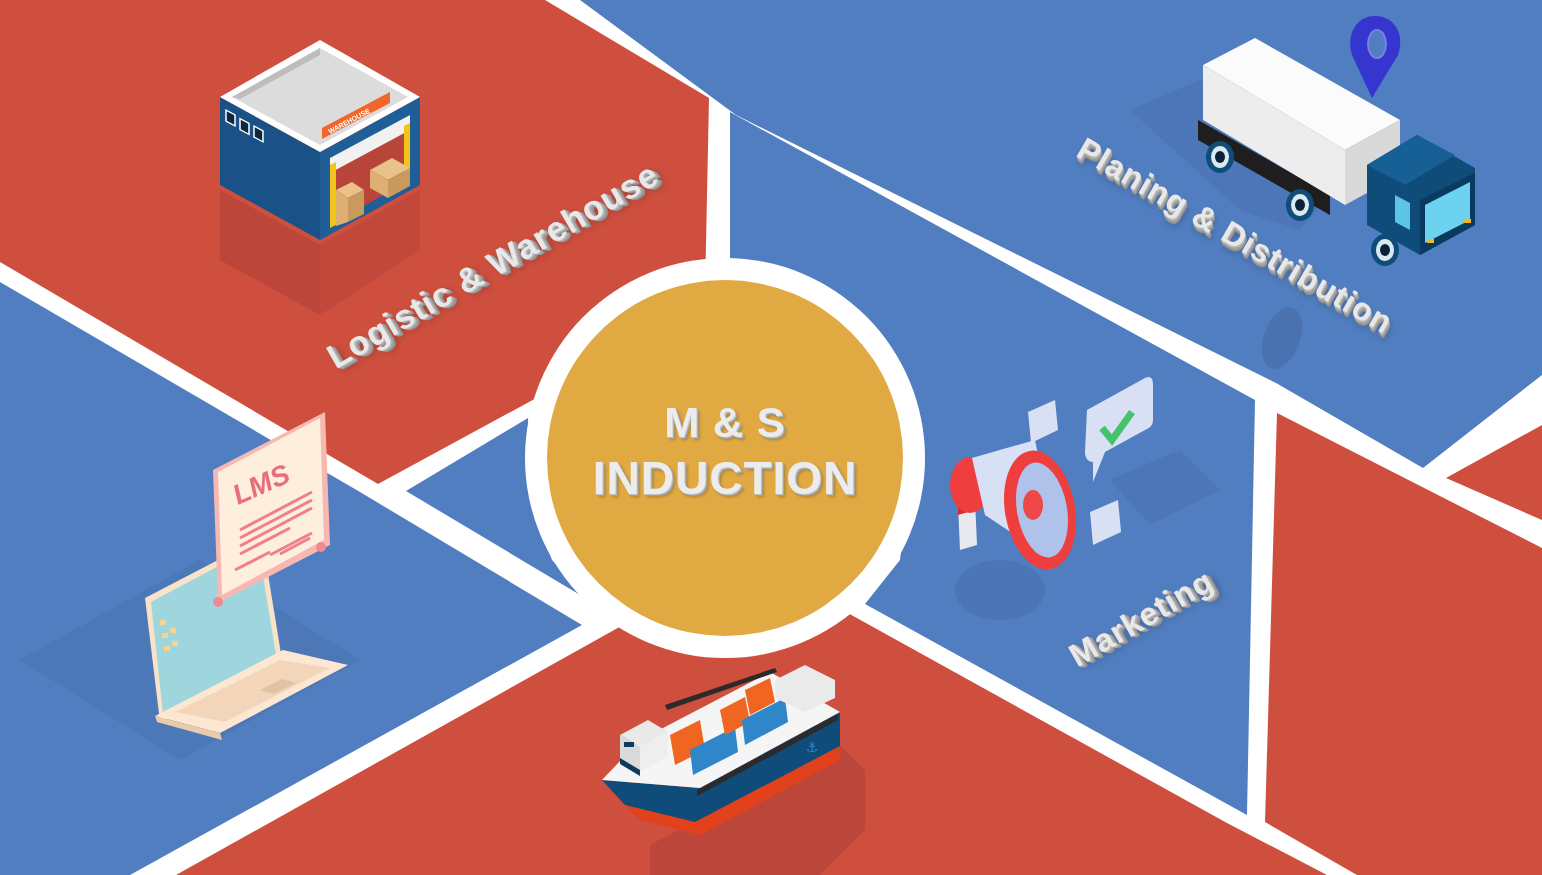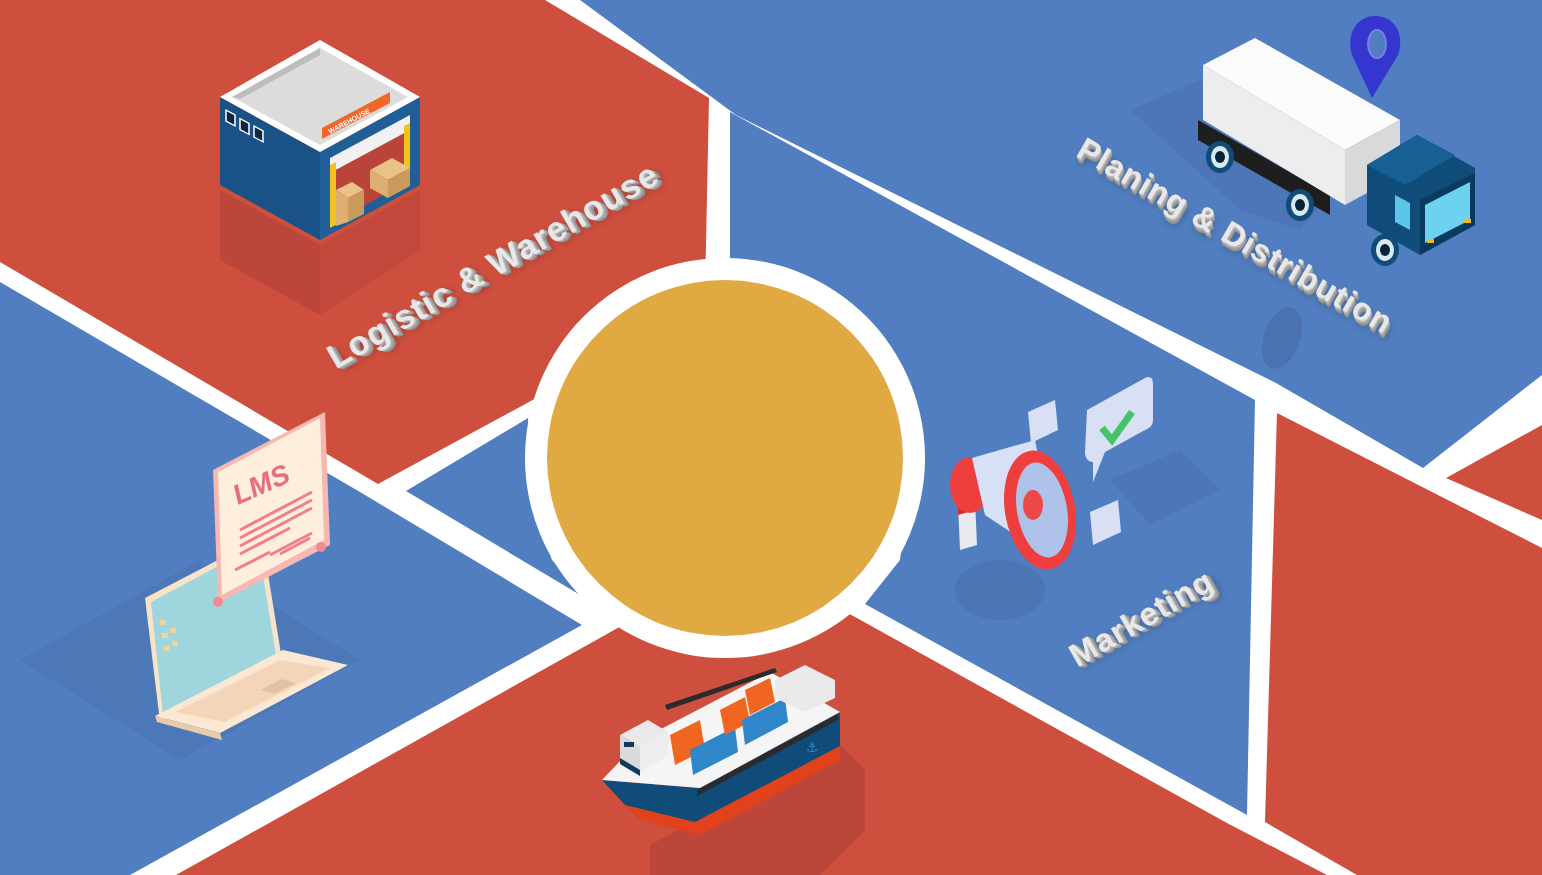--- a/index.html
+++ b/index.html
@@ -204,13 +204,15 @@
   </g>
   <polygon points="1028,412 1055,400 1058,430 1031,443" fill="#D9E0F3"></polygon>
   <polygon points="1090,512 1118,500 1121,532 1093,545" fill="#D9E0F3"></polygon>
 </svg>
 
 <div id="lbl-logistic" class="label3d">Logistic &amp; Warehouse</div>
 <div id="lbl-planing" class="label3d">Planing &amp; Distribution</div>
 <div id="lbl-marketing" class="label3d">Marketing</div>
 
 <div id="center-title">
+  <div id="center-line-1" class="center-line">M &amp; S</div>
+  <div id="center-line-2" class="center-line">INDUCTION</div>
 </div>
 
 </body></html>

